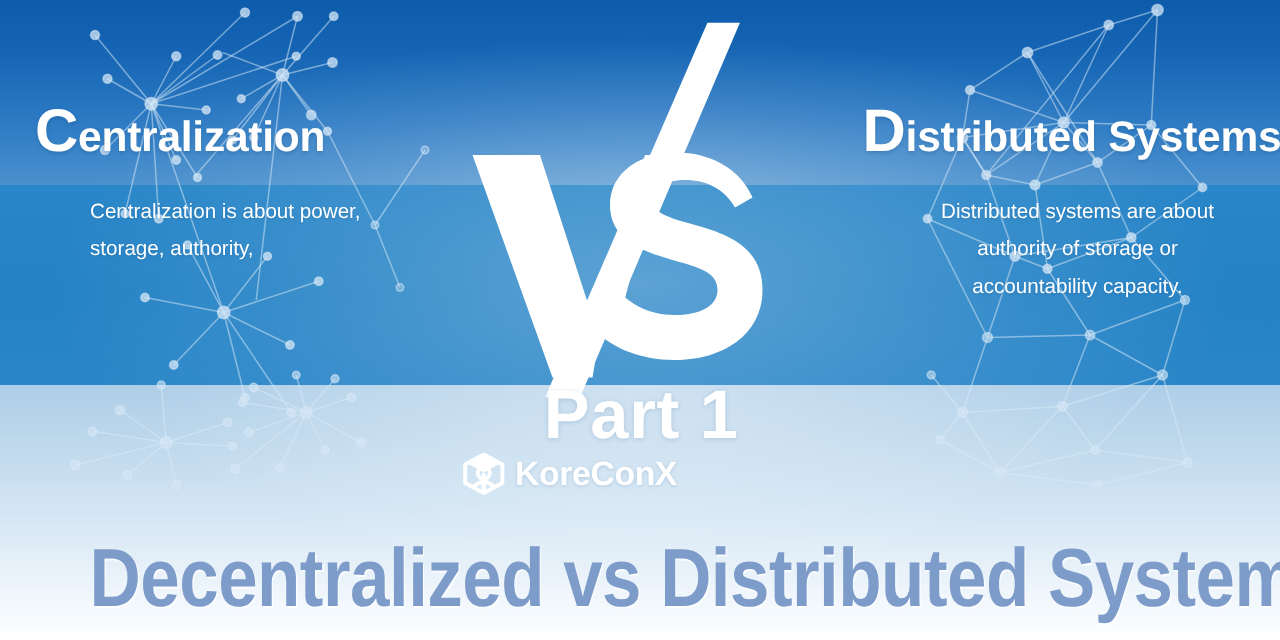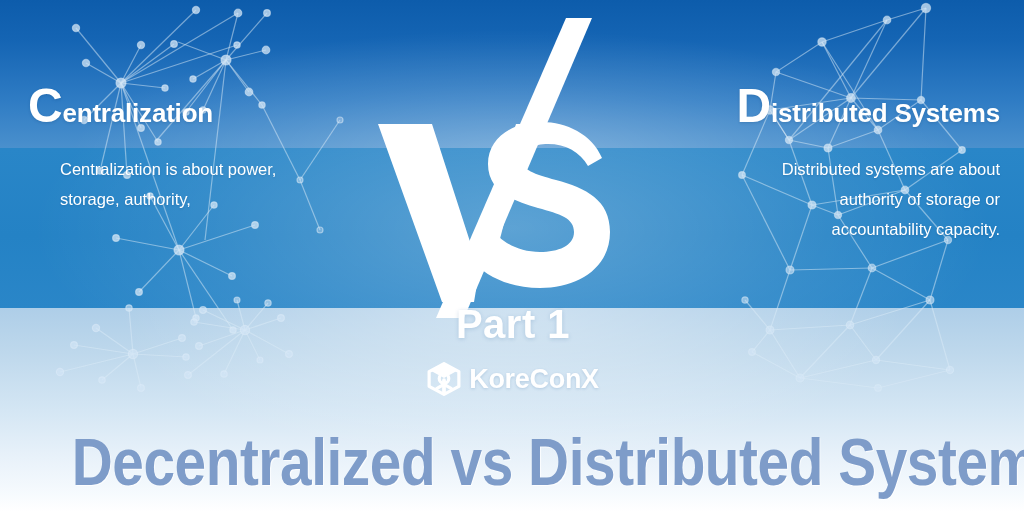--- a/index.html
+++ b/index.html
@@ -35,50 +35,50 @@
   #band-bottom .inner-glow{
     position:absolute;inset:0;
     background:radial-gradient(ellipse 55% 110% at 50% 0%,rgba(255,255,255,0.40) 0%,rgba(255,255,255,0) 70%);
   }
 
   
   .net{position:absolute;top:0;left:0;width:1024px;height:512px;pointer-events:none;}
 
   
   #left-col{position:absolute;left:28px;top:82px;width:300px;}
-  #right-col{position:absolute;right:24px;top:82px;width:310px;text-align:right;}
+  #right-col{position:absolute;right:24px;top:82px;width:310px;text-align:center;}
 
   .heading{
     color:#ffffff;font-weight:bold;white-space:nowrap;
     letter-spacing:-0.2px;line-height:1;
     text-shadow:0 1px 3px rgba(10,60,110,0.22);
   }
   .heading .cap{font-size:48px;line-height:1;}
-  .heading .rest{font-size:26px;line-height:1;}
+  .heading .rest{font-size:34px;line-height:1;}
 
   .body-text{
     margin-top:24px;color:#ffffff;font-size:16.5px;line-height:30px;
     font-weight:400;text-shadow:0 1px 2px rgba(10,60,110,0.20);
   }
-  #left-col .body-text{margin-left:32px;}
+  #left-col .body-text{margin-left:44px;}
   #right-col .body-text{margin-left:34px;}
   .body-text div{white-space:nowrap;}
 
   
   #vs-block{position:absolute;left:370px;top:18px;width:286px;height:370px;}
   #vs-mark{position:absolute;left:0;top:0;width:286px;height:300px;}
   #part-label{
     position:absolute;left:0;top:286px;width:286px;text-align:center;
-    color:#ffffff;font-size:40px;font-weight:bold;letter-spacing:0.5px;
+    color:#ffffff;font-size:55px;font-weight:bold;letter-spacing:0.5px;
     line-height:1;
     text-shadow:0 1px 4px rgba(20,80,140,0.18);
   }
   #brand-row{
     position:absolute;left:0;top:344px;width:286px;
-    display:flex;align-items:center;justify-content:center;gap:8px;
+    display:flex;align-items:center;gap:8px;
   }
   #brand-icon{width:34px;height:34px;flex:0 0 34px;}
   #brand-name{
     color:#ffffff;font-size:27px;font-weight:bold;letter-spacing:-0.3px;
     line-height:1;text-shadow:0 1px 3px rgba(20,80,140,0.18);
   }
 
   
   #bottom-title{
     position:absolute;left:0;top:424px;width:1024px;text-align:center;

